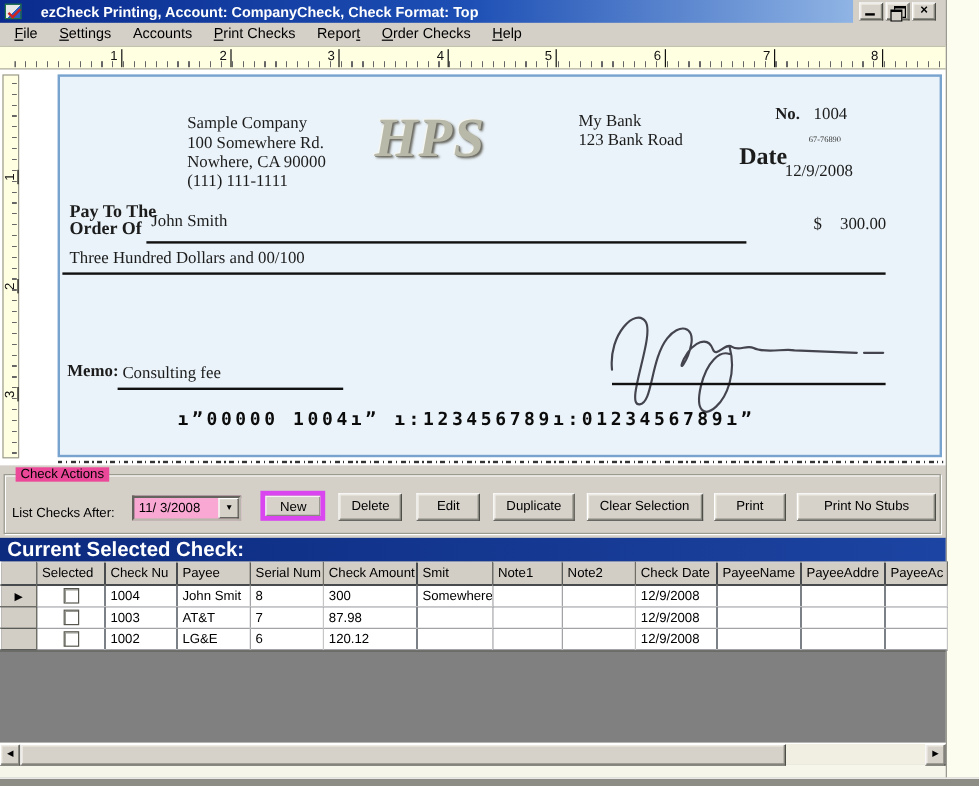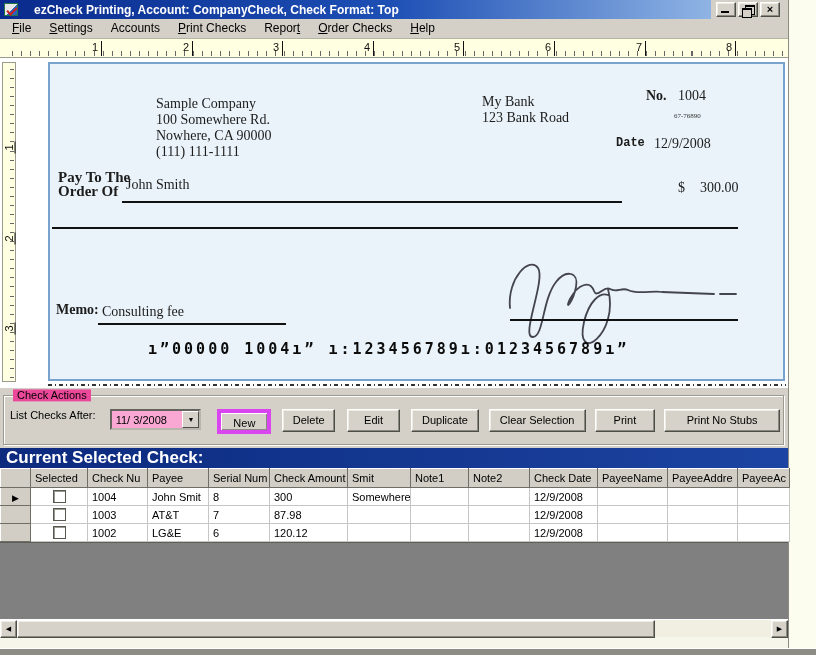--- a/index.html
+++ b/index.html
@@ -52,21 +52,21 @@
   .check { position:absolute; left:48px; top:4px; width:737px; height:319px; background:#EAF3F9;
            border:2px solid #79a3cf; font-family:"Liberation Serif",serif; color:#1c1c1c; }
   .check .abs { position:absolute; }
   .company { left:106px; top:32px; font-size:14px; line-height:16px; }
   .logo { left:262px; top:24px; font-size:46px; font-weight:bold; font-style:italic; letter-spacing:1px;
           color:#b9b9aa; text-shadow:2px 2px 2px #71716a, -1px -1px 1px #f6f6f0, 1px 1px 0 #8e8e86; }
   .bank { left:432px; top:30px; font-size:14px; line-height:16px; }
   .no-label { left:596px; top:24px; font-size:14px; font-weight:bold; }
   .no-value { left:628px; top:24px; font-size:14px; }
   .fraction { left:624px; top:48px; font-size:7px; color:#333; }
-  .date-label { left:566px; top:72px; font-size:12px; font-weight:bold;font-family:Liberation Mono, monospace; }
+  .date-label { left:566px; top:56px; font-size:20px; font-weight:bold; }
   .date-value { left:604px; top:72px; font-size:14px; }
   .payto { left:8px; top:106px; font-size:15px; font-weight:bold; line-height:14px; }
   .payee { left:76px; top:113px; font-size:14px; }
   .payee-line { left:72px; top:137px; width:500px; height:2px; background:#111; }
   .dollar { left:628px; top:116px; font-size:14px; }
   .amount { left:650px; top:116px; font-size:14px; }
   .words { left:8px; top:144px; font-size:14px; }
   .words-line { left:2px; top:163px; width:686px; height:2px; background:#111; }
   .memo-label { left:6px; top:238px; font-size:14px; font-weight:bold; }
   .memo-value { left:52px; top:240px; font-size:14px; }
@@ -77,21 +77,21 @@
           font-size:15px; letter-spacing:3px; color:#0c0c0c; }
   .dashline { position:absolute; left:48px; top:326px; width:738px; height:2px;
           background:repeating-linear-gradient(to right,#333 0 4px,transparent 4px 7px,#333 7px 8px,transparent 8px 11px); }
 
   
   .actions { position:relative; height:60px; background:#D4D0C8; }
   .groupbox { position:absolute; left:3px; right:4px; top:7px; bottom:3px;
               border:1px solid #9a9a8e; box-shadow:inset 1px 1px 0 #fff, 1px 1px 0 #fff; }
   .groupbox-label { position:absolute; top:0; left:9px; transform:translateY(-55%); background:#ec4899;
               padding:0 4px; font-size:11px; }
-  .actions-row { position:absolute; left:10px; top:21px; right:8px; display:flex; align-items:flex-start; }
+  .actions-row { position:absolute; left:10px; top:21px; right:8px; display:flex; align-items:flex-end; }
   .list-label { font-size:11px; width:100px; }
   .combo { width:92px; height:21px; background:#f9a8d4; border:2px inset #b9b5ad; display:flex;
            align-items:center; }
   .combo-text { flex:1; font-size:11px; padding-left:4px; white-space:nowrap; }
   .combo-btn { width:17px; height:100%; background:#d6d2ca; border:1px solid;
                border-color:#fff #4e4e48 #4e4e48 #fff; font-size:7px; text-align:center; line-height:15px; color:#000; }
   .btn { height:23px; background:#d6d2ca; border:1px solid; border-color:#fff #4e4e48 #4e4e48 #fff;
          box-shadow:inset -1px -1px 0 #8a8a80, inset 1px 1px 0 #efece4;
          font-size:11px; color:#000; text-align:center; line-height:20px; white-space:nowrap; }
   .btn-new { border:4px solid #d946ef; box-shadow:inset 1px 1px 0 #fff, inset -1px -1px 0 #8a8a80;
@@ -177,37 +177,39 @@
       <span class="vruler-num" style="top:259px">3</span>
     </div>
 
     <div class="check">
       <div class="abs company">
         <div>Sample Company</div>
         <div>100 Somewhere Rd.</div>
         <div>Nowhere, CA 90000</div>
         <div>(111) 111-1111</div>
       </div>
+      <div class="abs logo">HPS</div>
       <div class="abs bank">
         <div>My Bank</div>
         <div>123 Bank Road</div>
       </div>
       <div class="abs no-label">No.</div>
       <div class="abs no-value">1004</div>
       <div class="abs fraction">67-76890</div>
       <div class="abs date-label">Date</div>
       <div class="abs date-value">12/9/2008</div>
       <div class="abs payto">
         <div>Pay To The</div>
         <div>Order Of</div>
       </div>
       <div class="abs payee">John Smith</div>
       <div class="abs payee-line"></div>
       <div class="abs dollar">$</div>
       <div class="abs amount">300.00</div>
+      <div class="abs words">Three Hundred Dollars and 00/100</div>
       <div class="abs words-line"></div>
       <div class="abs memo-label">Memo:</div>
       <div class="abs memo-value">Consulting fee</div>
       <div class="abs memo-line"></div>
       <svg class="abs sig" viewBox="0 0 240 112">
         <path d="M8,66 C5,36 28,14 36,26 C44,38 18,96 31,95 C42,94 40,58 54,40 C64,27 77,30 74,45
                  C71,60 62,70 68,57 C76,42 88,38 92,49 C95,57 102,43 108,47 C114,51 120,45 126,48
                  C136,53 152,48 160,50 L212,52" fill="none" stroke="#44444e" stroke-width="1.8" stroke-linecap="round"></path>
         <path d="M106,47 C118,92 72,124 82,80 C87,59 98,50 106,53" fill="none" stroke="#44444e" stroke-width="1.8" stroke-linecap="round"></path>
         <path d="M218,52 L234,52" fill="none" stroke="#44444e" stroke-width="1.8" stroke-linecap="round"></path>

